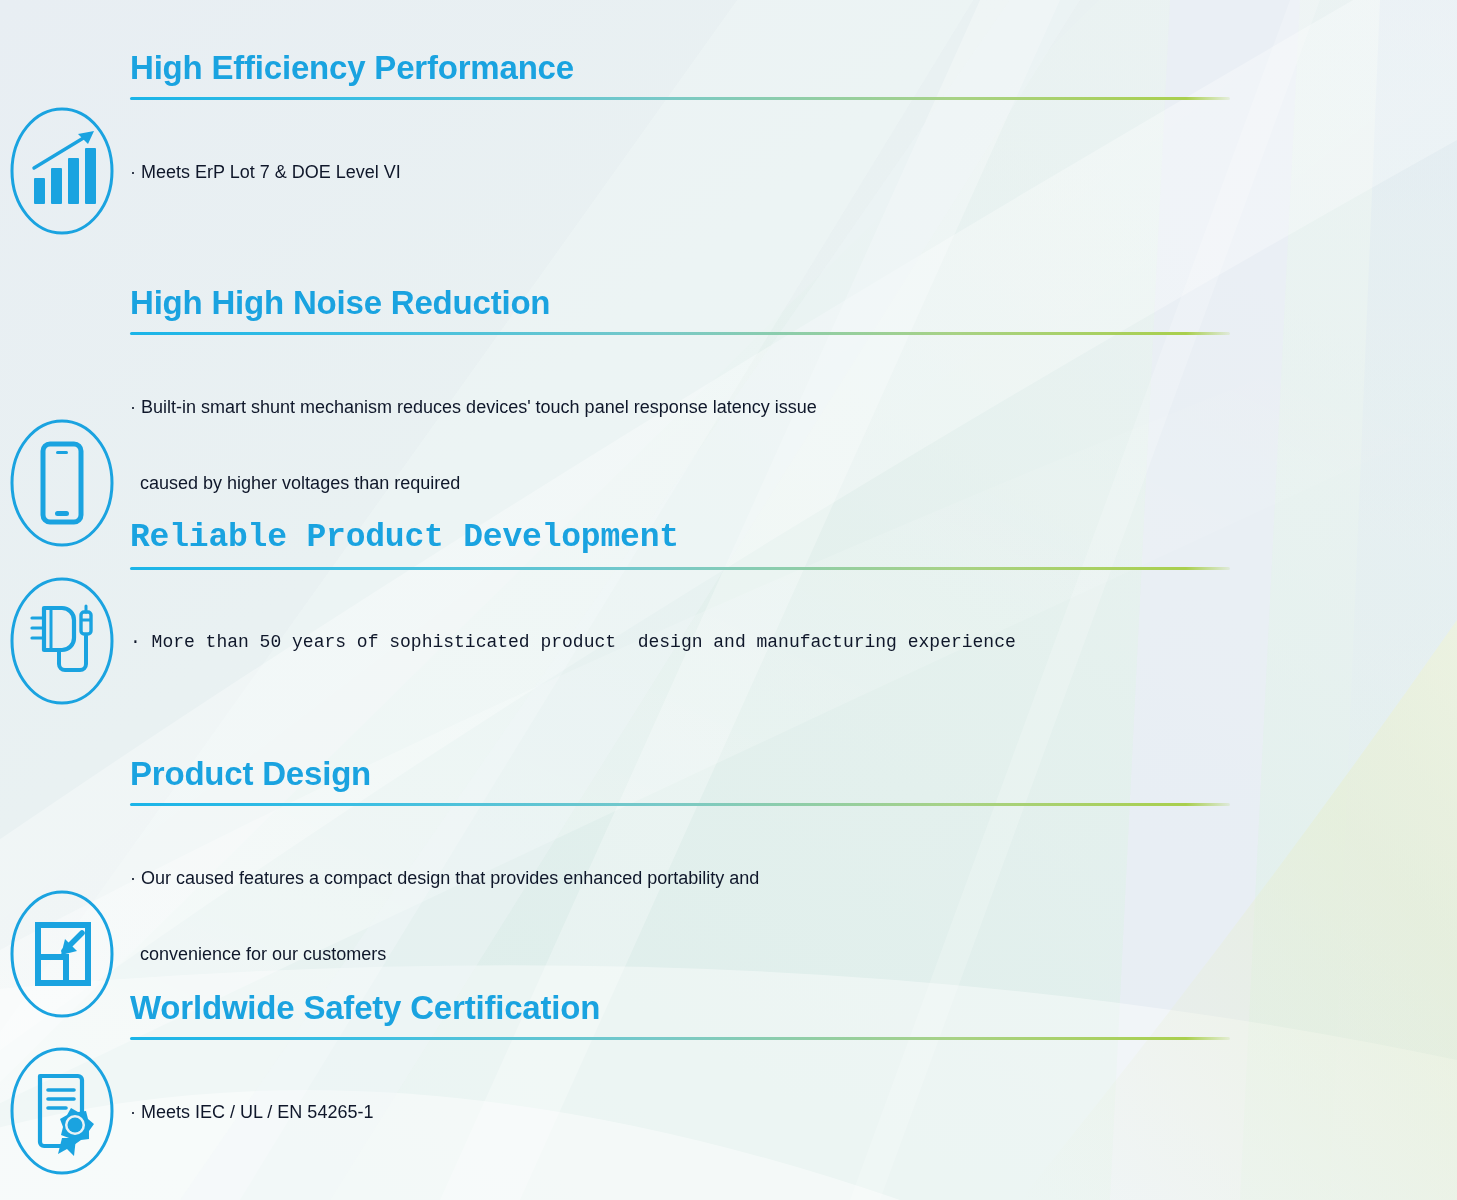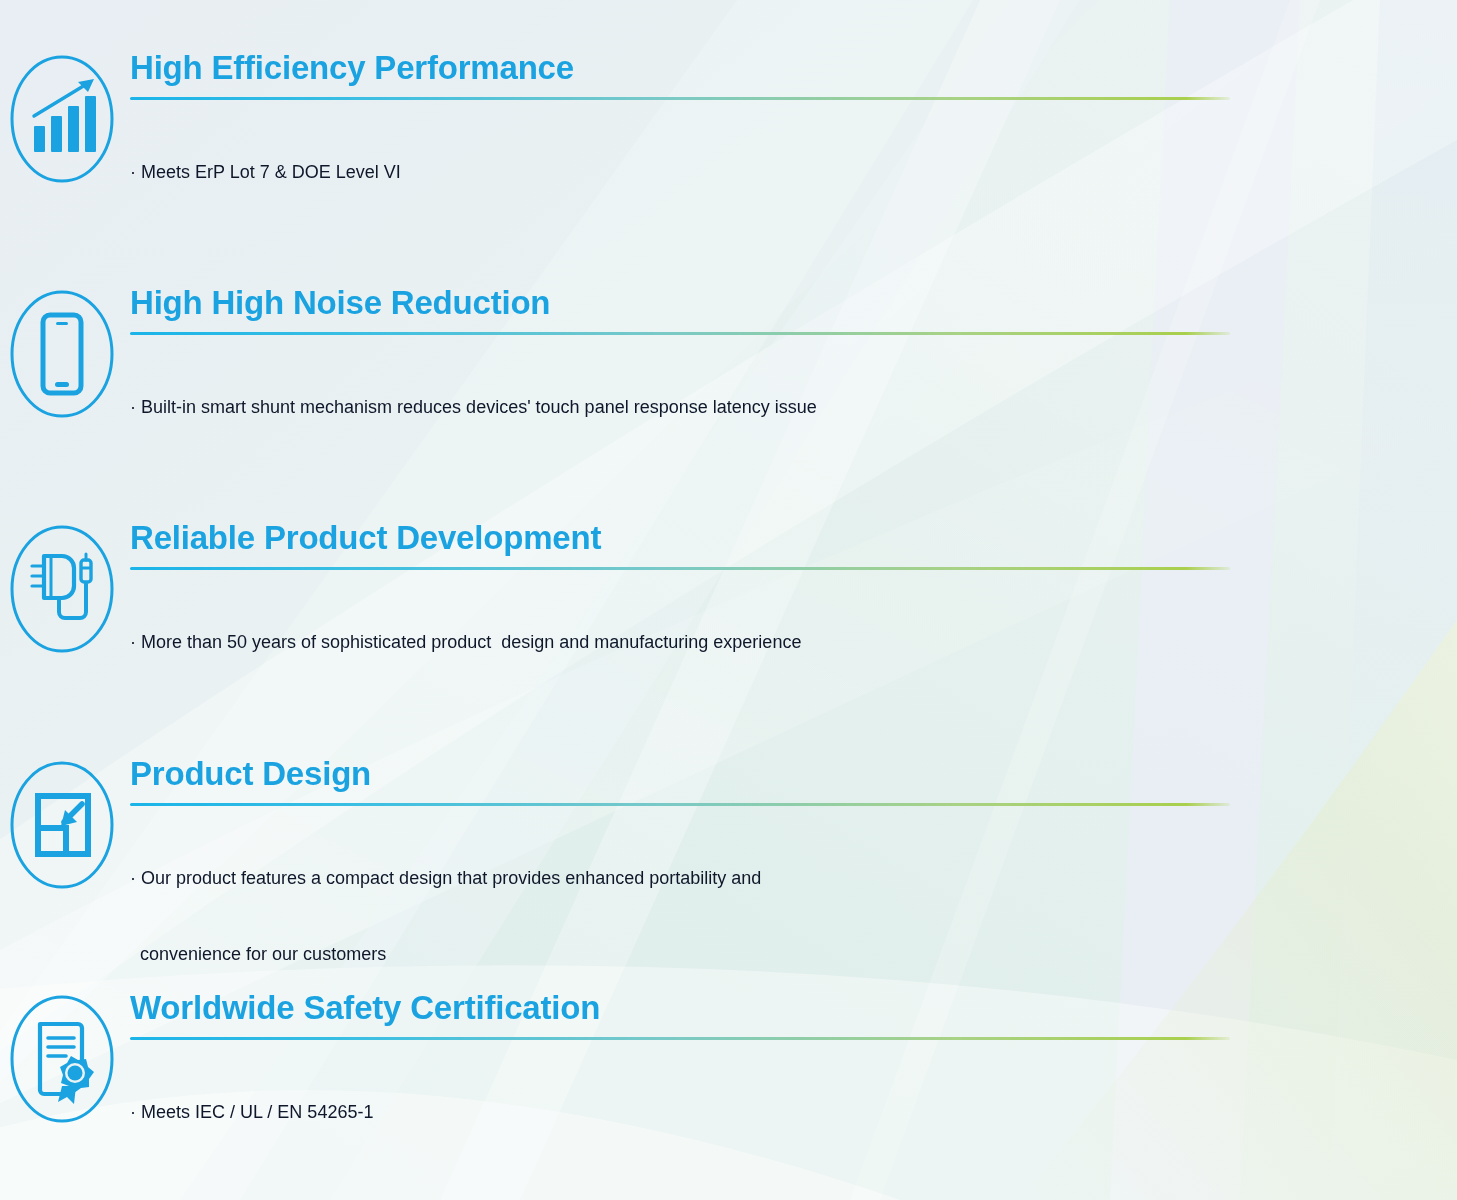--- a/index.html
+++ b/index.html
@@ -32,21 +32,21 @@
     width: 1457px;
     height: 1200px;
     padding: 0;
   }
 
   .feature-row {
     position: absolute;
     left: 0;
     width: 1308px;
     display: flex;
-    align-items: flex-start;
+    align-items: flex-end;
   }
 
   .icon-wrap {
     width: 124px;
     min-width: 124px;
     display: flex;
     justify-content: center;
     padding-top: 4px;
   }
 
@@ -90,21 +90,21 @@
     line-height: 1.42;
     color: #0f172a;
     font-weight: 400;
     white-space: pre-wrap;
   }
   .feature-desc .line { display: block; }
 
   
   #row-0 { top: 50px; }
   #row-1 { top: 285px; }
-  #row-2 { top: 520px; }
+  #row-2 { top: 520px; font-family: Liberation Mono, monospace; }
   #row-3 { top: 756px; }
   #row-4 { top: 990px; }
 </style>
 </head>
 <body>
 
 <div id="bg-layer">
   <svg viewBox="0 0 1457 1200" xmlns="http://www.w3.org/2000/svg" aria-hidden="true">
     <defs>
       <linearGradient id="gBase" x1="0" y1="0" x2="1" y2="1">
@@ -192,20 +192,21 @@
         <rect x="35" y="26" width="38" height="78" rx="7" fill="none" stroke="#1aa3e0" stroke-width="5"></rect>
         <rect x="48" y="33" width="12" height="3" rx="1.5" fill="#1aa3e0"></rect>
         <rect x="47" y="93" width="14" height="5" rx="2.5" fill="#1aa3e0"></rect>
       </svg>
     </div>
     <div class="feature-body">
       <h2 class="feature-title">High High Noise Reduction</h2>
       <div class="feature-rule"></div>
       <p class="feature-desc">
         <span class="line">· Built-in smart shunt mechanism reduces devices' touch panel response latency issue</span>
+        <span class="line">  caused by higher voltages than required</span>
       </p>
     </div>
   </section>
 
   <section class="feature-row" id="row-2">
     <div class="icon-wrap">
       <svg class="icon-circle" viewBox="0 0 108 130">
         <ellipse cx="54" cy="65" rx="50" ry="62" fill="none" stroke="#1aa3e0" stroke-width="3"></ellipse>
 
         <path d="M36 32 H54 a12 12 0 0 1 12 12 V62 a12 12 0 0 1 -12 12 H36 Z" fill="none" stroke="#1aa3e0" stroke-width="4.2" stroke-linejoin="round"></path>
@@ -238,21 +239,21 @@
         <rect x="30" y="36" width="50" height="58" fill="none" stroke="#1aa3e0" stroke-width="6"></rect>
         <rect x="30" y="68" width="28" height="26" fill="none" stroke="#1aa3e0" stroke-width="6"></rect>
         <path d="M74 44 L56 62" stroke="#1aa3e0" stroke-width="5.5" stroke-linecap="round" fill="none"></path>
         <path d="M53 66 L57 50 L69 62 Z" fill="#1aa3e0"></path>
       </svg>
     </div>
     <div class="feature-body">
       <h2 class="feature-title">Product Design</h2>
       <div class="feature-rule"></div>
       <p class="feature-desc">
-        <span class="line">· Our product features a compact design that provides enhanced portability and</span>
+        <span class="line">· Our caused features a compact design that provides enhanced portability and</span>
         <span class="line">  convenience for our customers</span>
       </p>
     </div>
   </section>
 
   <section class="feature-row" id="row-4">
     <div class="icon-wrap">
       <svg class="icon-circle" viewBox="0 0 108 130">
         <ellipse cx="54" cy="65" rx="50" ry="62" fill="none" stroke="#1aa3e0" stroke-width="3"></ellipse>
 

